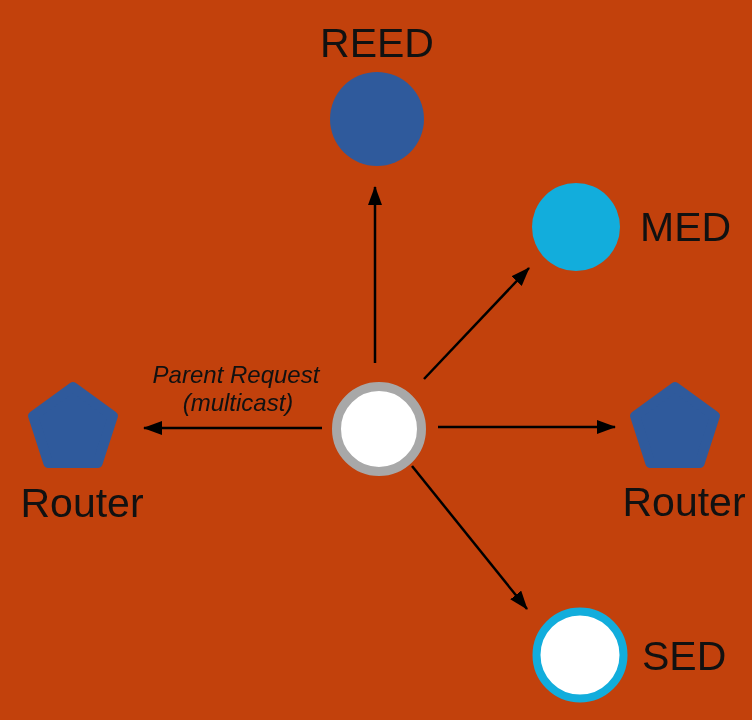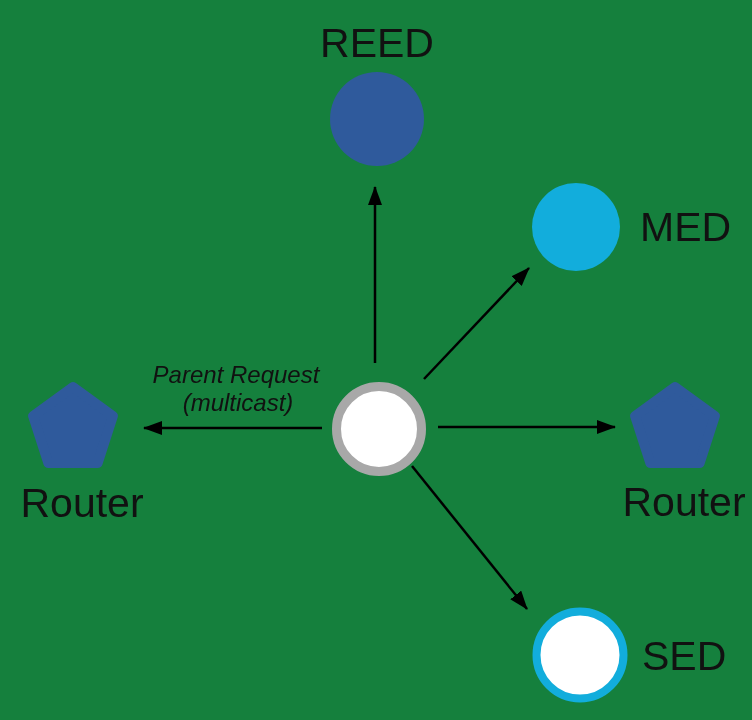--- a/index.html
+++ b/index.html
@@ -4,21 +4,21 @@
 <style>
   html, body {
     margin: 0;
     padding: 0;
     background: #ffffff;
   }
   .canvas {
     position: relative;
     width: 752px;
     height: 720px;
-    background: #15803d;
+    background: #c2410c;
     overflow: hidden;
   }
   svg {
     display: block;
   }
   .node-label {
     font-family: "Liberation Sans", sans-serif;
     font-size: 41px;
     font-weight: 400;
     fill: #111111;

